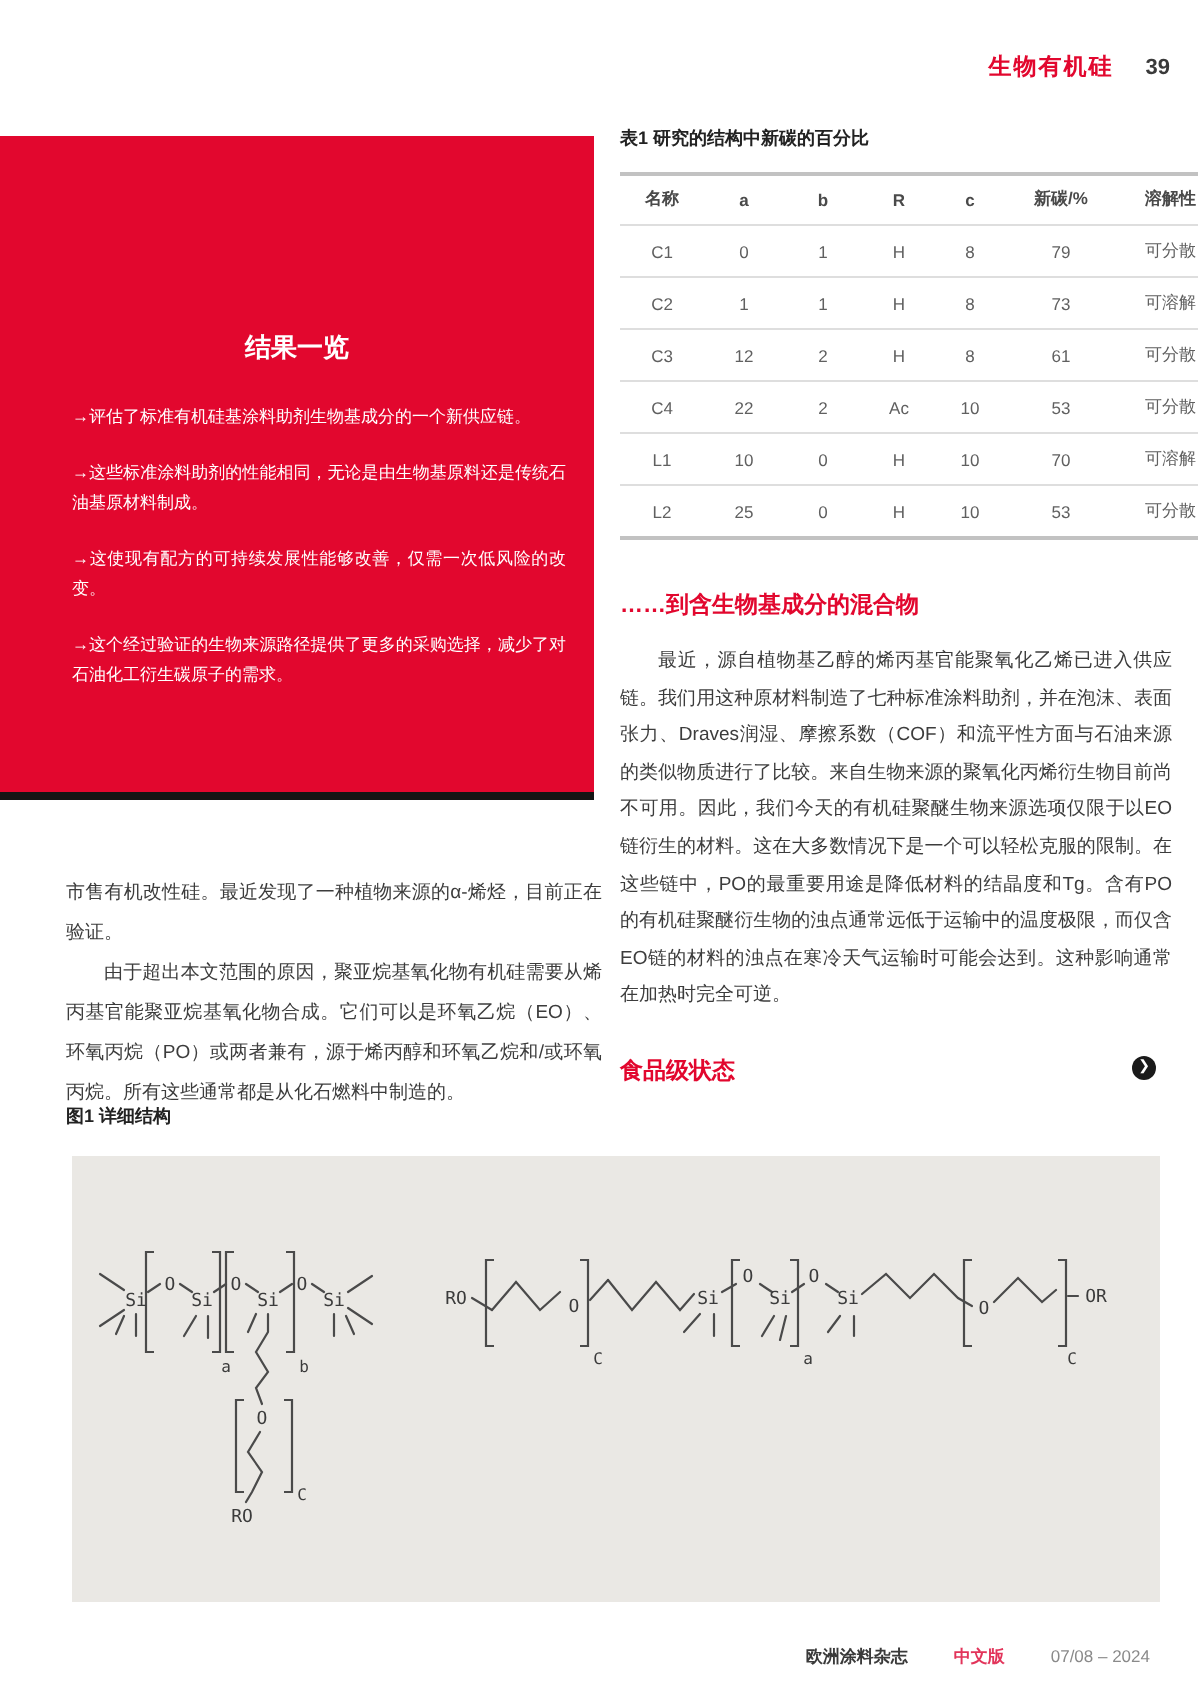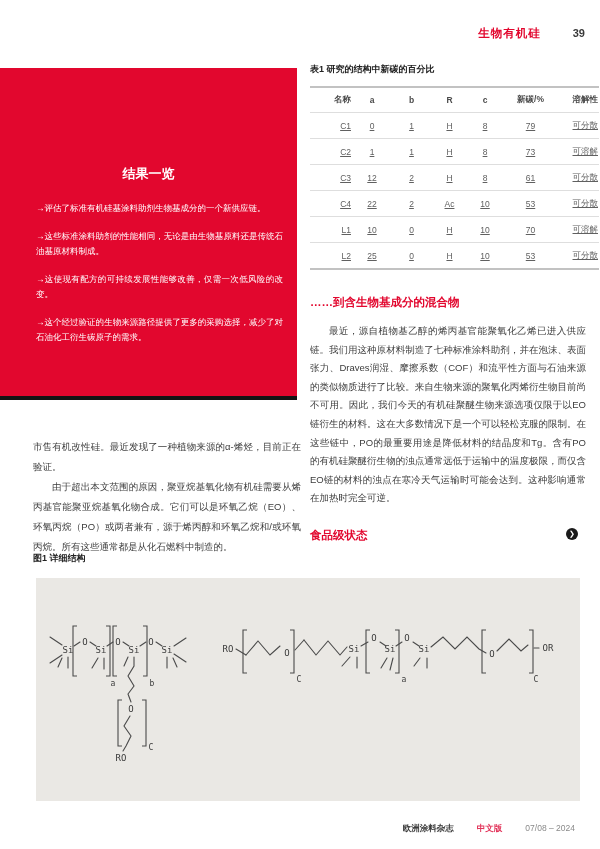--- a/index.html
+++ b/index.html
@@ -1,20 +1,20 @@
 <!DOCTYPE html>
 <html><head>
 <meta charset="utf-8">
 <style>
   html,body{margin:0;padding:0;background:#ffffff;}
   body{font-family:"Liberation Sans","DejaVu Sans",sans-serif;}
   .page{position:relative;width:600px;height:849px;background:#ffffff;overflow:hidden;}
 
   
-  .page-header{position:absolute;top:26px;right:15px;display:flex;align-items:baseline;gap:32px;justify-content:center;}
+  .page-header{position:absolute;top:26px;right:15px;display:flex;align-items:baseline;gap:16px;justify-content:center;}
   .section-title{color:#e2072e;font-weight:bold;font-size:11.5px;letter-spacing:1px;}
   .page-number{color:#3a3a3a;font-weight:bold;font-size:11px;}
 
   
   .results-box{position:absolute;left:0;top:68px;width:297px;height:332px;
     background:#e2072e;border-bottom:4px solid #141414;box-sizing:border-box;
     padding:97px 14px 0 36px;color:#ffffff;}
   .results-title{text-align:center;font-weight:bold;font-size:13px;margin:0 22px 18px 0;}
   .results-bullet{font-size:8.5px;line-height:15px;margin:0 0 13px 0;text-align:justify;}
 
@@ -29,22 +29,22 @@
   .bond{stroke:#4a4a4a;stroke-width:1.1;fill:none;stroke-linecap:round;}
   .bracket{stroke:#4a4a4a;stroke-width:1.1;fill:none;}
   .atom{font-family:"DejaVu Sans Mono","Liberation Mono",monospace;font-size:9px;fill:#3b3b3b;text-anchor:middle;}
   .sub{font-family:"DejaVu Sans Mono","Liberation Mono",monospace;font-size:8px;fill:#3b3b3b;text-anchor:middle;}
 
   
   .table-title{position:absolute;left:310px;top:63px;font-size:9px;font-weight:bold;color:#222;}
   .data-table{position:absolute;left:310px;top:86px;width:275px;border-collapse:collapse;table-layout:fixed;
     border-top:2.5px solid #c2c2c2;border-bottom:2.5px solid #c2c2c2;}
   .data-table th{font-size:8.5px;color:#4a4a4a;font-weight:bold;height:22px;border-bottom:1px solid #dedede;}
-  .data-table td{font-size:8.5px;color:#606060;height:23px;border-bottom:1px solid #dedede;text-decoration:underline;}
-  .data-table th:nth-child(1),.data-table td:nth-child(1){text-align:right;width:40px;}
+  .data-table td{font-size:8.5px;color:#606060;height:23px;border-bottom:1px solid #dedede;}
+  .data-table th:nth-child(1),.data-table td:nth-child(1){text-align:center;width:40px;}
   .data-table th:nth-child(2),.data-table td:nth-child(2){text-align:center;width:38px;}
   .data-table th:nth-child(3),.data-table td:nth-child(3){text-align:center;width:37px;}
   .data-table th:nth-child(4),.data-table td:nth-child(4){text-align:center;width:35px;}
   .data-table th:nth-child(5),.data-table td:nth-child(5){text-align:center;width:32px;}
   .data-table th:nth-child(6),.data-table td:nth-child(6){text-align:center;width:55px;}
   .data-table th:nth-child(7),.data-table td:nth-child(7){text-align:right;width:38px;}
   .data-table tr:last-child td{border-bottom:none;}
 
   .heading-red{position:absolute;left:310px;color:#e2072e;font-weight:bold;font-size:11.5px;}
   .heading-mixtures{top:295px;width:276px;}

